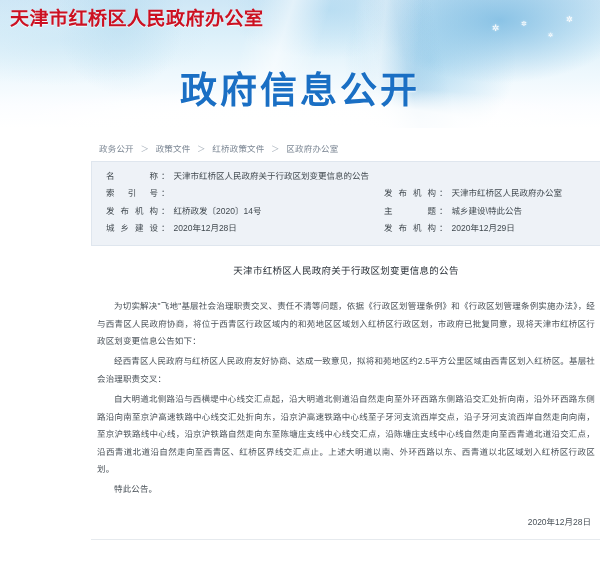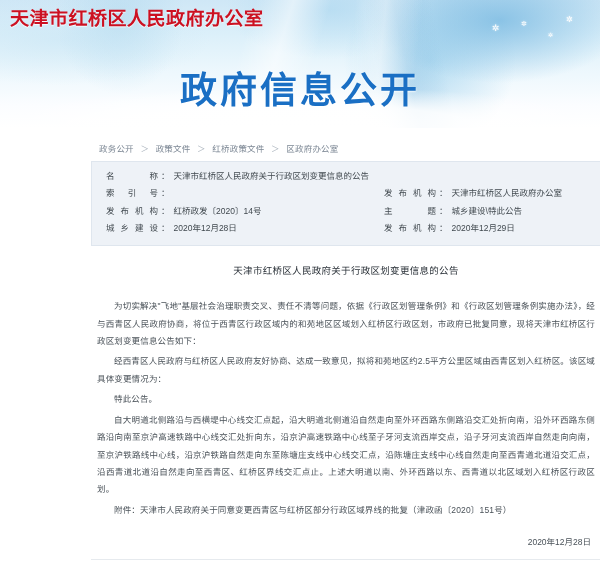--- a/index.html
+++ b/index.html
@@ -261,24 +261,23 @@
           <span class="meta-value">2020年12月29日</span>
         </div>
       </div>
 
     </div>
 
     <div class="doc">
       <div class="doc-title">天津市红桥区人民政府关于行政区划变更信息的公告</div>
 
       <p class="doc-p">为切实解决"飞地"基层社会治理职责交叉、责任不清等问题，依据《行政区划管理条例》和《行政区划管理条例实施办法》，经与西青区人民政府协商，将位于西青区行政区域内的和苑地区区域划入红桥区行政区划，市政府已批复同意，现将天津市红桥区行政区划变更信息公告如下：</p>
-      <p class="doc-p">经西青区人民政府与红桥区人民政府友好协商、达成一致意见，拟将和苑地区约2.5平方公里区域由西青区划入红桥区。该区域具体变更情况为：</p>
+      <p class="doc-p">经西青区人民政府与红桥区人民政府友好协商、达成一致意见，拟将和苑地区约2.5平方公里区域由西青区划入红桥区。基层社会治理职责交叉：</p>
+      <p class="doc-p">自大明道北侧路沿与西横堤中心线交汇点起，沿大明道北侧道沿自然走向至外环西路东侧路沿交汇处折向南，沿外环西路东侧路沿向南至京沪高速铁路中心线交汇处折向东，沿京沪高速铁路中心线至子牙河支流西岸交点，沿子牙河支流西岸自然走向向南，至京沪铁路线中心线，沿京沪铁路自然走向东至陈塘庄支线中心线交汇点，沿陈塘庄支线中心线自然走向至西青道北道沿交汇点，沿西青道北道沿自然走向至西青区、红桥区界线交汇点止。上述大明道以南、外环西路以东、西青道以北区域划入红桥区行政区划。</p>
       <p class="doc-p">特此公告。</p>
-      <p class="doc-p">自大明道北侧路沿与西横堤中心线交汇点起，沿大明道北侧道沿自然走向至外环西路东侧路沿交汇处折向南，沿外环西路东侧路沿向南至京沪高速铁路中心线交汇处折向东，沿京沪高速铁路中心线至子牙河支流西岸交点，沿子牙河支流西岸自然走向向南，至京沪铁路线中心线，沿京沪铁路自然走向东至陈塘庄支线中心线交汇点，沿陈塘庄支线中心线自然走向至西青道北道沿交汇点，沿西青道北道沿自然走向至西青区、红桥区界线交汇点止。上述大明道以南、外环西路以东、西青道以北区域划入红桥区行政区划。</p>
-      <p class="doc-p">附件：天津市人民政府关于同意变更西青区与红桥区部分行政区域界线的批复（津政函〔2020〕151号）</p>
 
       <div class="doc-date">2020年12月28日</div>
     </div>
 
     <hr class="divider">
 
     <div class="attach-row">
       
       
       

